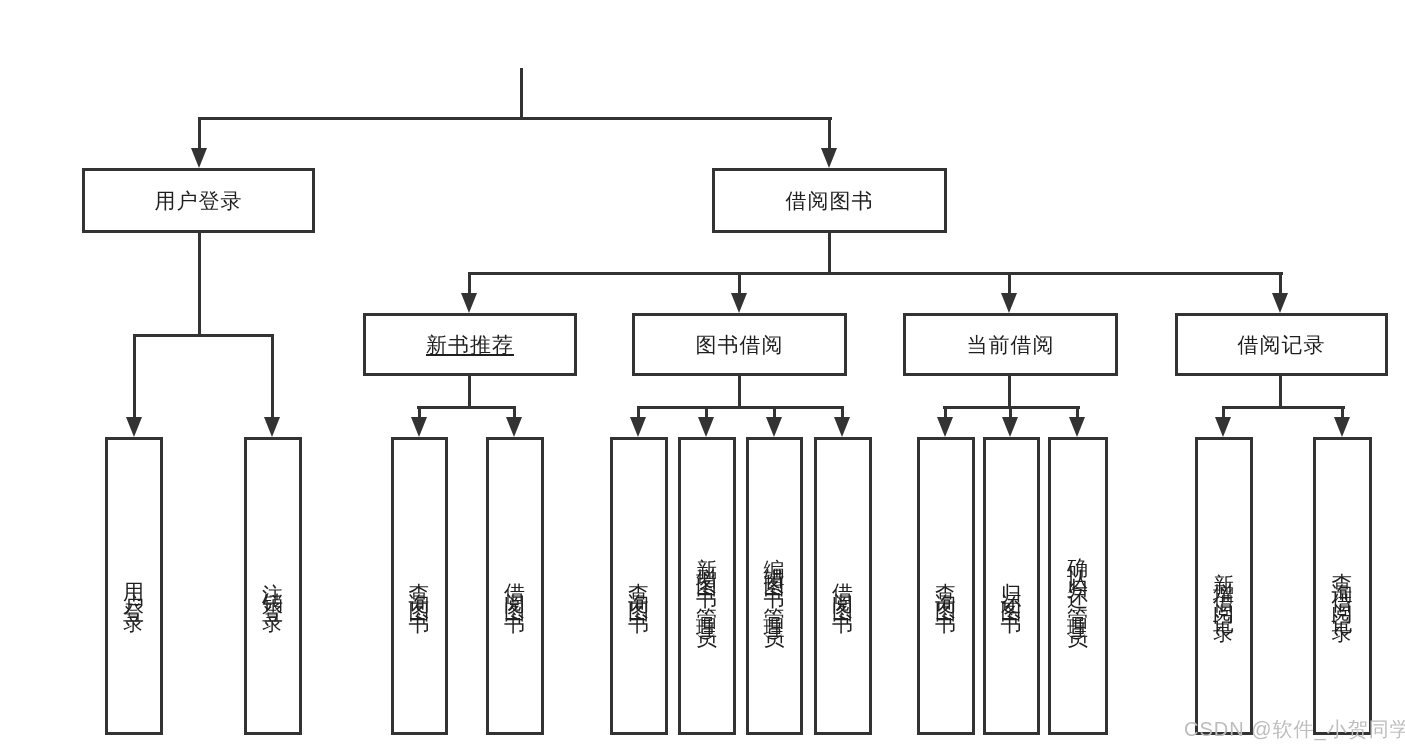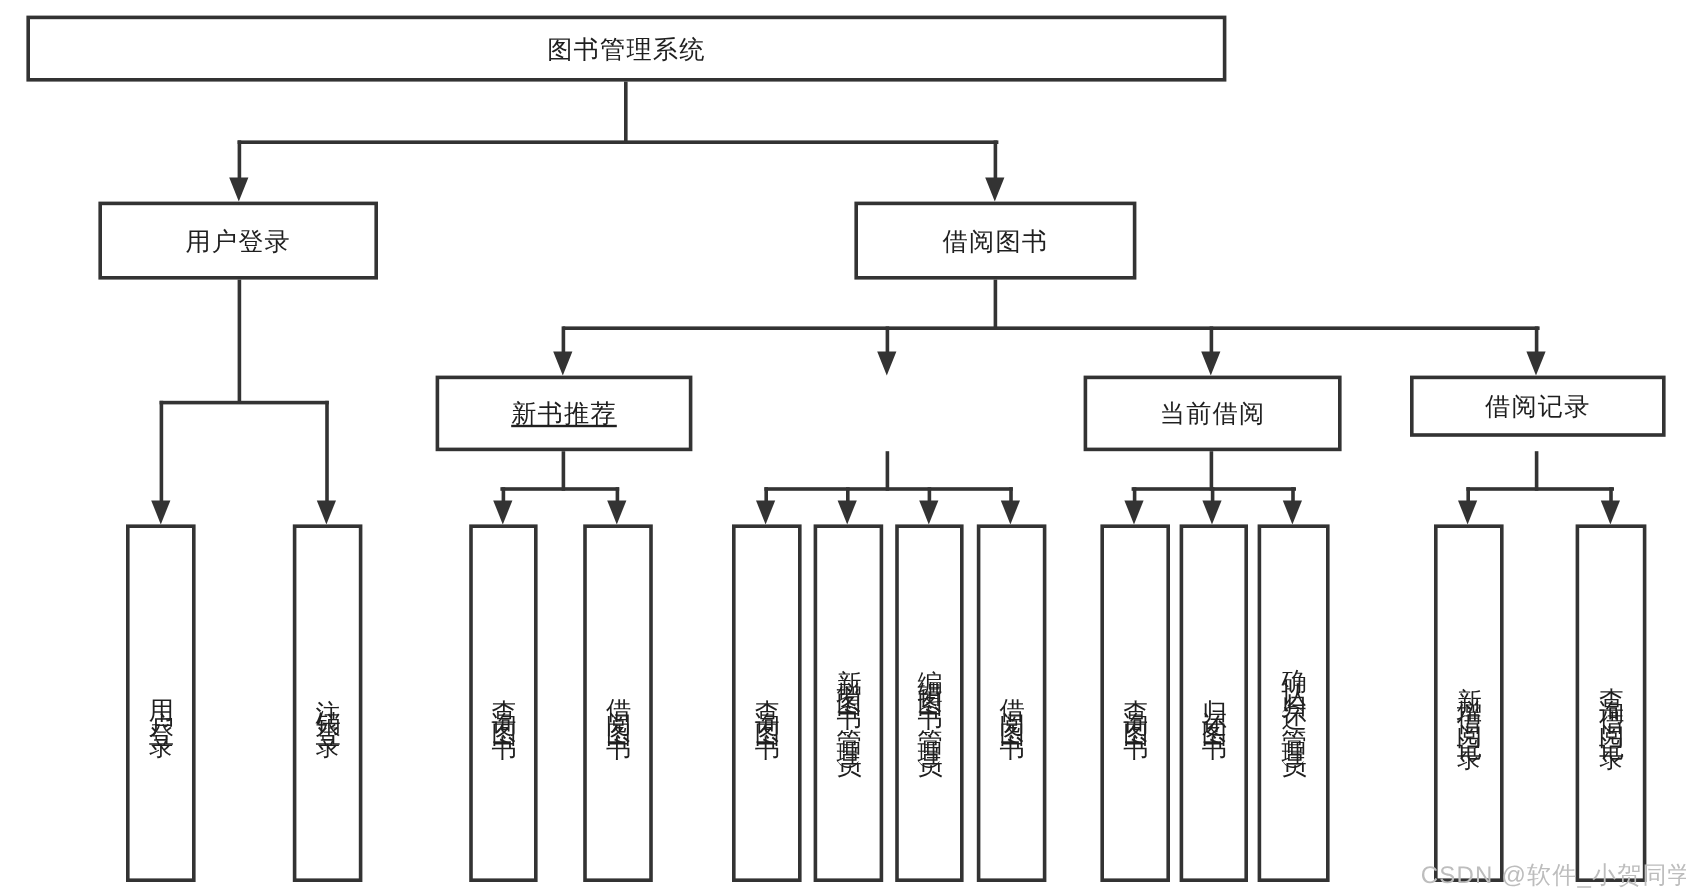--- a/index.html
+++ b/index.html
@@ -68,21 +68,20 @@
     letter-spacing:1px;
     white-space:nowrap;
     z-index:5;
   }
 </style>
 </head>
 <body>
 
 <div class="canvas">
 
-  <div class="box" style="left:22px;top:13px;width:1000px;height:55px;">图书管理系统</div>
 
   <div class="vline" style="left:520px;top:68px;height:50px;"></div>
   <div class="hline" style="left:198px;top:117px;width:634px;"></div>
   <div class="vline" style="left:198px;top:117px;height:33px;"></div>
   <div class="arrow" style="left:191px;top:148px;"></div>
   <div class="vline" style="left:828px;top:117px;height:33px;"></div>
   <div class="arrow" style="left:821px;top:148px;"></div>
 
   <div class="box" style="left:82px;top:168px;width:233px;height:65px;">用户登录</div>
   <div class="box" style="left:712px;top:168px;width:235px;height:65px;">借阅图书</div>
@@ -99,22 +98,23 @@
   <div class="vline" style="left:468px;top:272px;height:23px;"></div>
   <div class="arrow" style="left:461px;top:293px;"></div>
   <div class="vline" style="left:738px;top:272px;height:23px;"></div>
   <div class="arrow" style="left:731px;top:293px;"></div>
   <div class="vline" style="left:1008px;top:272px;height:23px;"></div>
   <div class="arrow" style="left:1001px;top:293px;"></div>
   <div class="vline" style="left:1279px;top:272px;height:23px;"></div>
   <div class="arrow" style="left:1272px;top:293px;"></div>
 
   <div class="box" style="left:363px;top:313px;width:214px;height:63px;text-decoration:underline;">新书推荐</div>
+  <div class="box" style="left:632px;top:313px;width:215px;height:63px;">图书借阅</div>
   <div class="box" style="left:903px;top:313px;width:215px;height:63px;">当前借阅</div>
-  <div class="box" style="left:1175px;top:313px;width:213px;height:51px;">借阅记录</div>
+  <div class="box" style="left:1175px;top:313px;width:213px;height:63px;">借阅记录</div>
 
   <div class="vline" style="left:468px;top:376px;height:33px;"></div>
   <div class="hline" style="left:417px;top:406px;width:99px;"></div>
   <div class="vline" style="left:418px;top:406px;height:13px;"></div>
   <div class="arrow" style="left:411px;top:417px;"></div>
   <div class="vline" style="left:513px;top:406px;height:13px;"></div>
   <div class="arrow" style="left:506px;top:417px;"></div>
 
   <div class="vline" style="left:738px;top:376px;height:33px;"></div>
   <div class="hline" style="left:637px;top:406px;width:207px;"></div>

